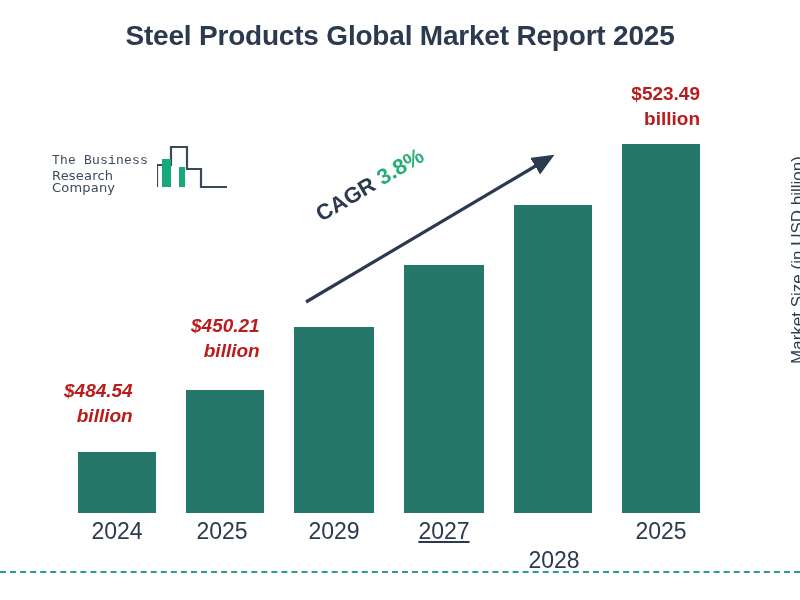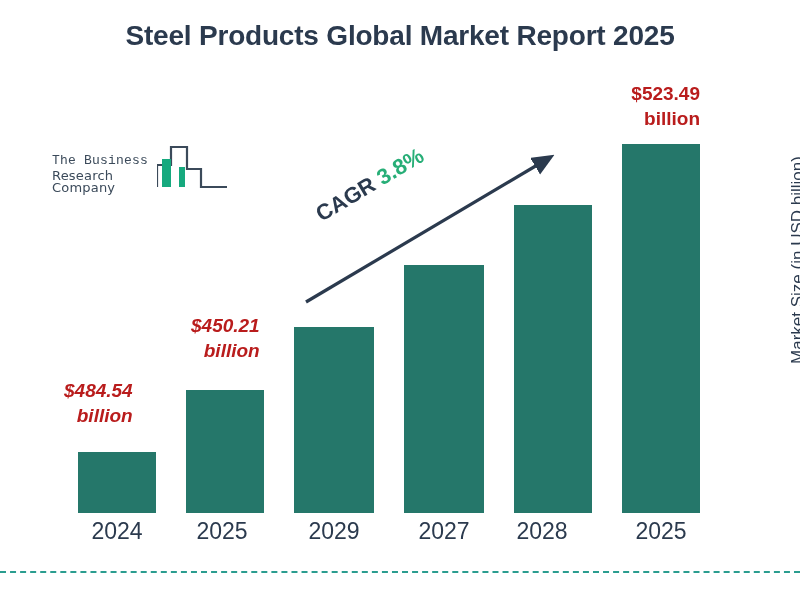--- a/index.html
+++ b/index.html
@@ -87,22 +87,22 @@
     <div class="bar" style="left:78px;top:452px;width:78px;height:61px;"></div>
     <div class="bar" style="left:186px;top:390px;width:78px;height:123px;"></div>
     <div class="bar" style="left:294px;top:327px;width:80px;height:186px;"></div>
     <div class="bar" style="left:404px;top:265px;width:80px;height:248px;"></div>
     <div class="bar" style="left:514px;top:205px;width:78px;height:308px;"></div>
     <div class="bar" style="left:622px;top:144px;width:78px;height:369px;"></div>
 
     <div class="xlabel" style="left:67px;">2024</div>
     <div class="xlabel" style="left:172px;">2025</div>
     <div class="xlabel" style="left:284px;">2029</div>
-    <div class="xlabel" style="left:394px;">2027</div>
-    <div class="xlabel" style="left:492px;">2028</div>
+    <div class="xlabel" style="left:394px;text-decoration:underline;">2027</div>
+    <div class="xlabel" style="left:504px;margin-top:29px;">2028</div>
     <div class="xlabel" style="left:611px;">2025</div>
 
     <svg class="plot" width="800" height="600" viewBox="0 0 800 600" style="pointer-events:none;">
       <defs>
         <marker id="ah" markerWidth="7" markerHeight="7" refX="3.2" refY="3" orient="auto" markerUnits="strokeWidth">
           <path d="M0,0 L7,3 L0,6 z" fill="#2b3a4e"></path>
         </marker>
       </defs>
       <line x1="306" y1="302" x2="544" y2="161" stroke="#2b3a4e" stroke-width="3.2" marker-end="url(#ah)"></line>
     </svg>

